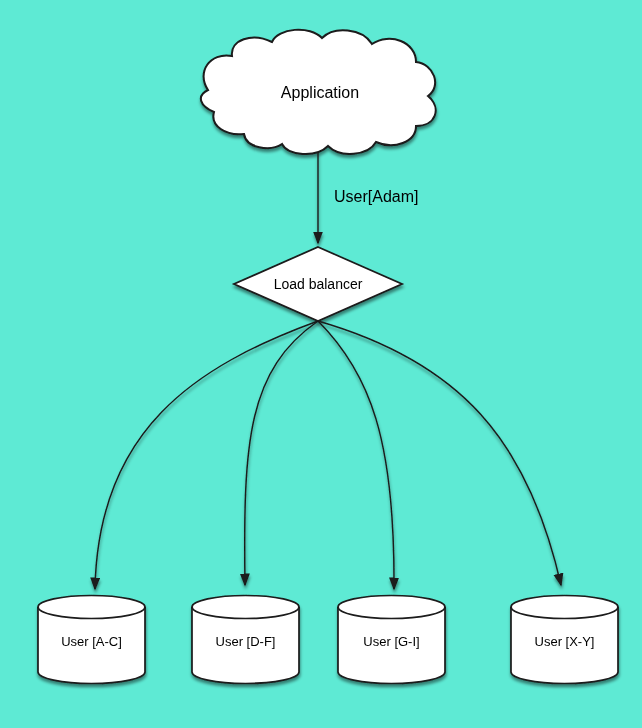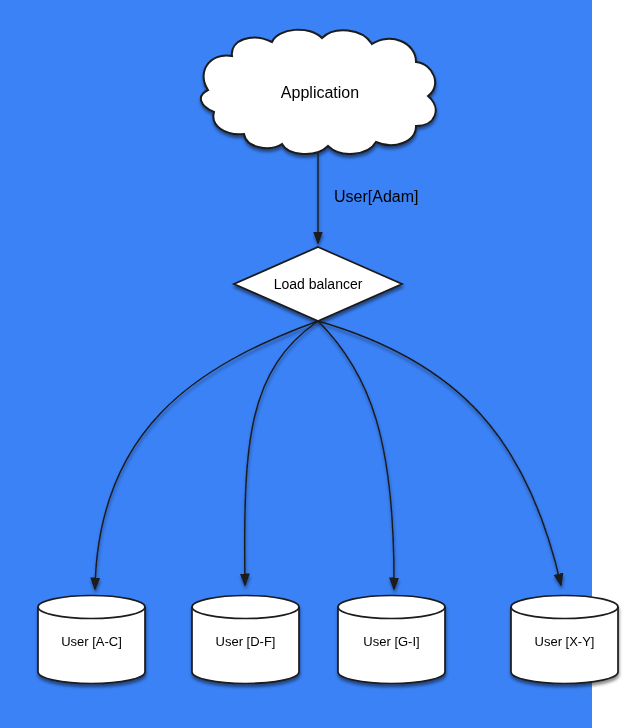--- a/index.html
+++ b/index.html
@@ -6,23 +6,23 @@
     margin: 0;
     padding: 0;
     background: #ffffff;
     width: 642px;
     height: 728px;
     overflow: hidden;
     font-family: "Liberation Sans", "DejaVu Sans", sans-serif;
   }
   .canvas {
     position: relative;
-    width: 592px;
+    width: 642px;
     height: 728px;
-    background: #3b82f6;
+    background: #5eead4;
   }
   svg { display: block; }
   .shape {
     fill: #ffffff;
     stroke: #1a1a1a;
   }
   .cloud-shape   { stroke-width: 2; }
   .diamond-shape { stroke-width: 1.8; }
   .cyl           { stroke-width: 1.7; }
   .edge {

